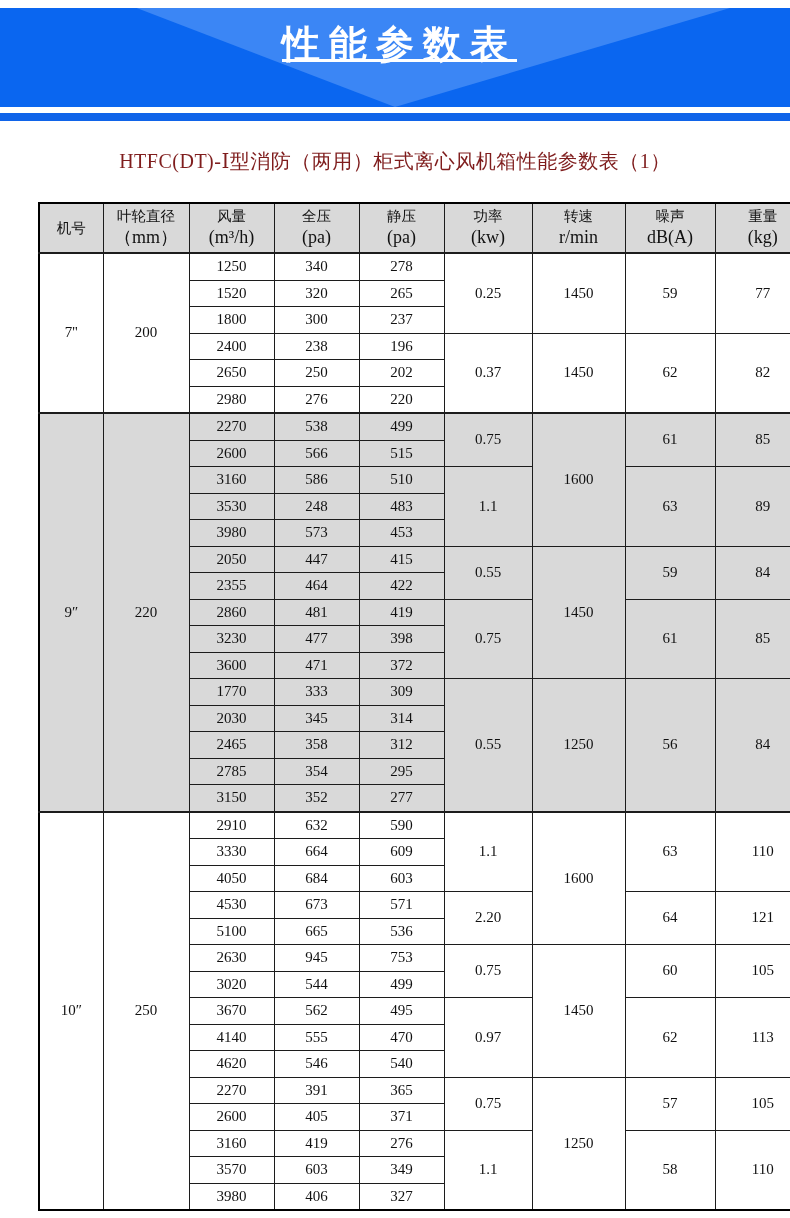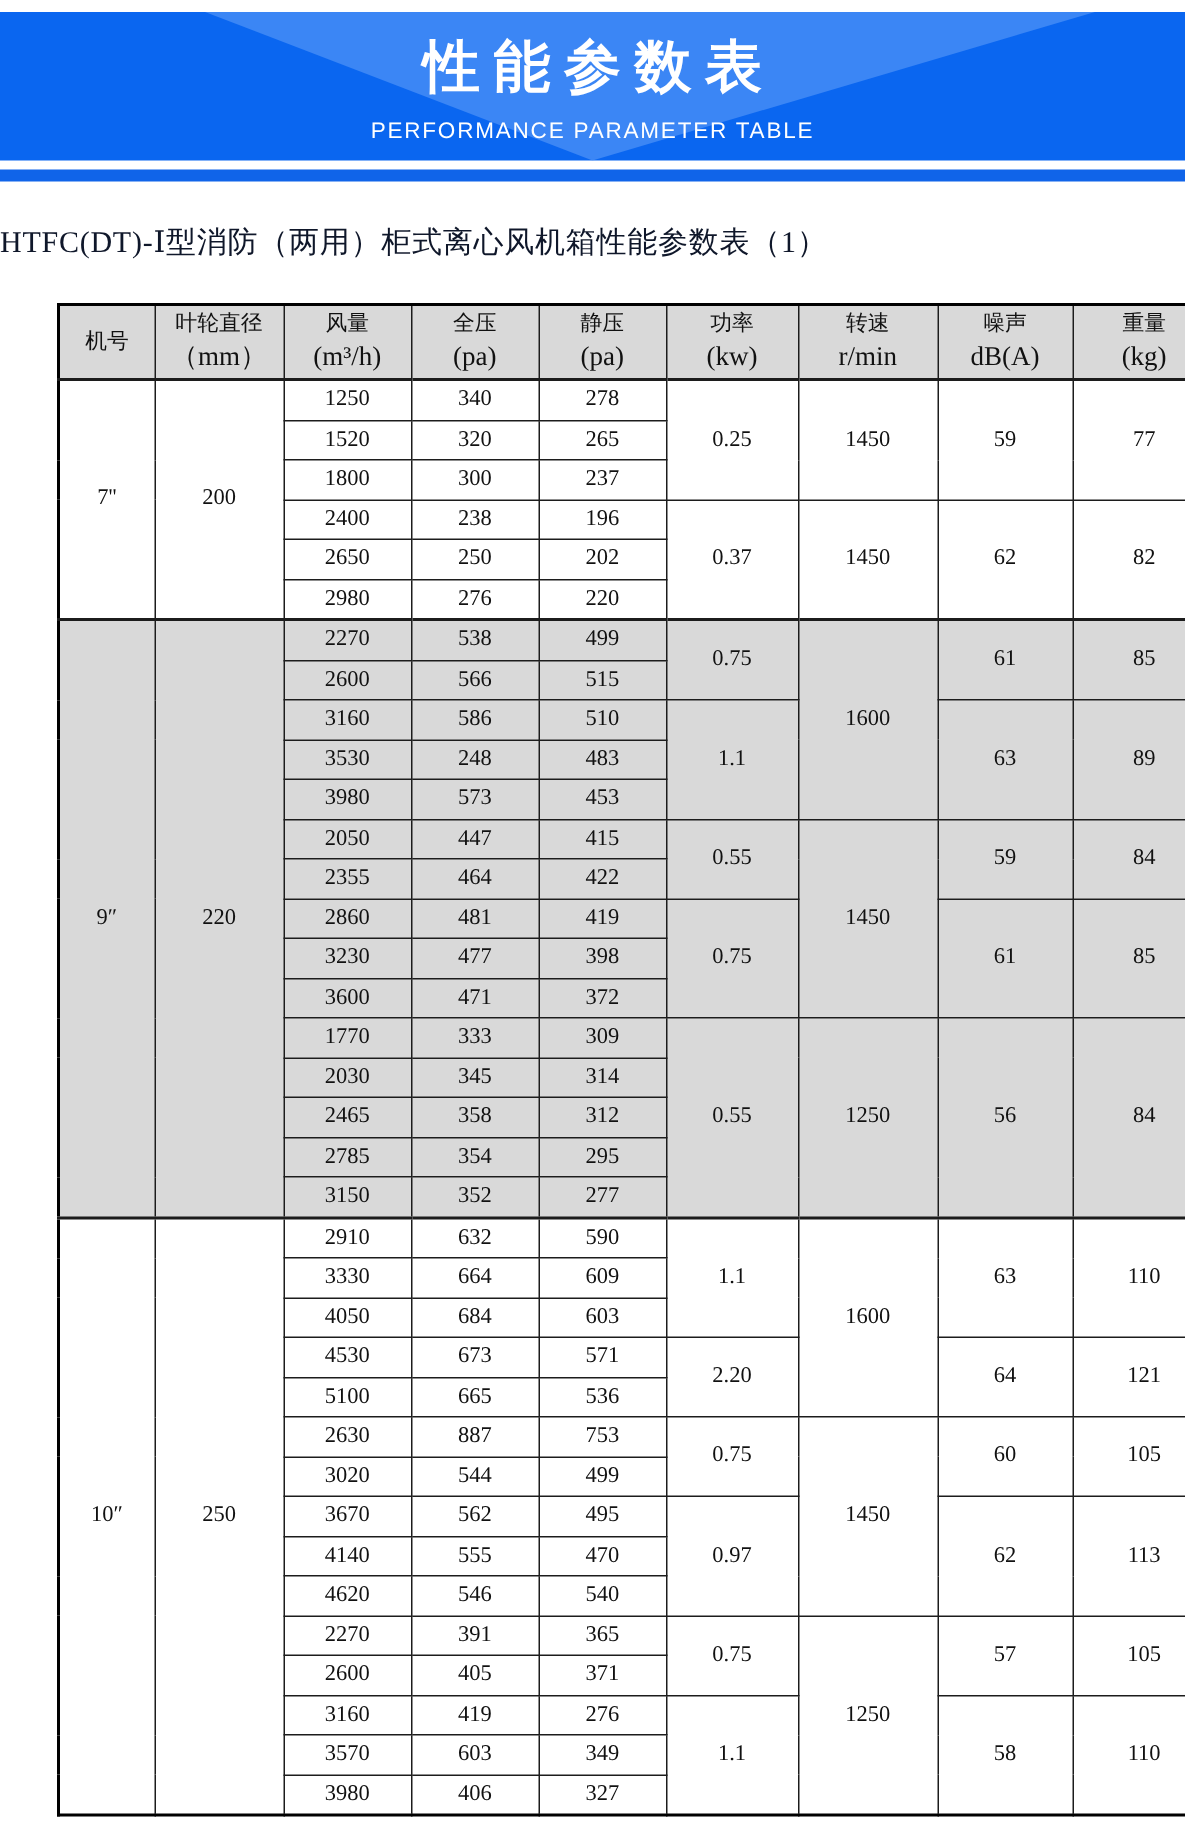--- a/index.html
+++ b/index.html
@@ -12,31 +12,31 @@
     position:relative;margin-top:8px;height:99px;width:100%;
     overflow:hidden;
   }
   .banner-light{
     position:absolute;inset:0;
     clip-path:polygon(17.3% 0,92.4% 0,50% 100%);
   }
   .banner-inner{position:relative;text-align:center;color:#fff;}
   .banner-title{
     font-size:38px;font-weight:bold;letter-spacing:9px;
-    padding-top:11px;text-indent:9px;
+    padding-top:11px;text-indent:9px;text-decoration:underline;
   }
   .banner-subtitle{
     font-size:15px;letter-spacing:1.2px;margin-top:9px;
   }
   .divider-bar{height:8px;width:100%;margin-top:6px;}
   
   .doc-title{
-    margin-top:27px;text-align:left;
+    margin-top:27px;text-align:center;
     font-family:"Liberation Serif","DejaVu Serif",serif;
-    font-size:20px;color:#0f172a;letter-spacing:0.5px;
+    font-size:20px;color:#7f1d1d;letter-spacing:0.5px;
   }
   
   .table-wrap{margin:27px 10px 0 8px;padding-left:30px;}
   table{
     border-collapse:collapse;table-layout:fixed;width:772px;
     font-family:"Liberation Serif","DejaVu Serif",serif;
     color:#111;
   }
   td{
     border:1px solid #1c1c1c;text-align:center;vertical-align:middle;
@@ -49,21 +49,20 @@
   tr.shaded td{background:#d9d9d9;}
   thead td{background:#d9d9d9;}
 </style>
 </head>
 <body>
 
 <div class="banner" style="background: rgb(10, 102, 240);">
   <div class="banner-light" style="background: rgb(59, 134, 245);"></div>
   <div class="banner-inner">
     <div class="banner-title">性能参数表</div>
-    <div class="banner-subtitle">PERFORMANCE PARAMETER TABLE</div>
   </div>
 </div>
 <div class="divider-bar" style="background: rgb(16, 100, 233);"></div>
 
 <div class="doc-title">HTFC(DT)-Ⅰ型消防（两用）柜式离心风机箱性能参数表（1）</div>
 
 <div class="table-wrap">
   <table>
     <colgroup>
       <col style="width:64px">
@@ -280,21 +279,21 @@
           <td rowspan="2">64</td>
           <td rowspan="2">121</td>
         </tr>
         <tr>
           <td>5100</td>
           <td>665</td>
           <td>536</td>
         </tr>
         <tr>
           <td>2630</td>
-          <td>887</td>
+          <td>945</td>
           <td>753</td>
           <td rowspan="2">0.75</td>
           <td rowspan="5">1450</td>
           <td rowspan="2">60</td>
           <td rowspan="2">105</td>
         </tr>
         <tr>
           <td>3020</td>
           <td>544</td>
           <td>499</td>

